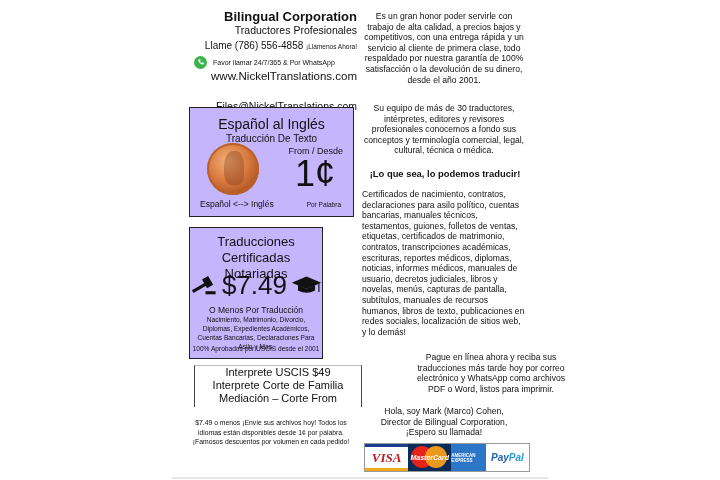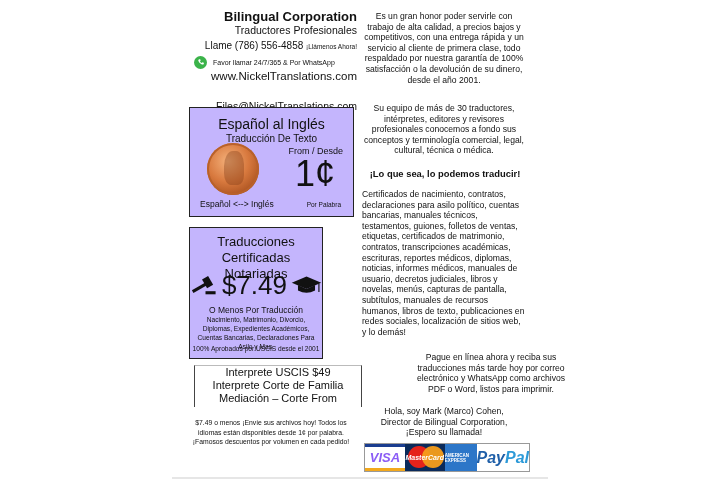--- a/index.html
+++ b/index.html
@@ -40,28 +40,28 @@
   #promo{top:418px;font-size:6.8px;line-height:9.5px;}
   .right-col{left:362px;width:164px;text-align:center;font-size:8.6px;line-height:10.6px;}
   #p1{top:11px;}
   #p2{top:103px;}
   #slogan{top:168px;font-weight:bold;font-size:9.4px;left:360px;width:170px;}
   #p3{top:189px;text-align:left;left:362px;}
   #p4{top:352px;margin-left:47px;}
   #p5{top:406px;}
   #cards{left:364px;top:443px;width:164px;height:27px;display:flex;border:1px solid #999;}
   .card{flex:1;display:flex;align-items:center;justify-content:center;font-weight:bold;font-style:italic;}
-  .visa{background:#fff;color:#8b5cf6;font-size:13px;position:relative;border-top:3px solid #1a3d8f;border-bottom:3px solid #f2a81d;}
+  .visa{background:#fff;color:#b91c1c;font-size:13px;position:relative;border-top:3px solid #1a3d8f;border-bottom:3px solid #f2a81d;font-family:Liberation Serif, serif;}
   .mc{background:#0a2a5a;position:relative;}
   .mc .c1,.mc .c2{position:absolute;top:2px;width:22px;height:22px;border-radius:50%;}
   .mc .c1{left:3px;background:#e5231b;}
   .mc .c2{left:17px;background:#f79e1b;opacity:.95;}
   .mc span{position:relative;color:#fff;font-size:7px;font-style:italic;}
   .amex{background:#2c76c8;color:#fff;font-size:4.5px;font-style:normal;flex:0.8;}
-  .pp{background:#fff;color:#1f5fa8;font-size:16px;}
+  .pp{background:#fff;color:#1f5fa8;font-size:10px;}
   .pp span.pal{color:#2d9ad8;}
   #bottom-rule{left:172px;top:477px;width:376px;height:2px;background:#e6e6e6;}
 </style>
 </head>
 <body>
 
 <div class="abs center left-col" id="title">Bilingual Corporation</div>
 <div class="abs center left-col" id="subtitle">Traductores Profesionales</div>
 <div class="abs center left-col" id="phone">
   <span>Llame (786) 556-4858</span>

